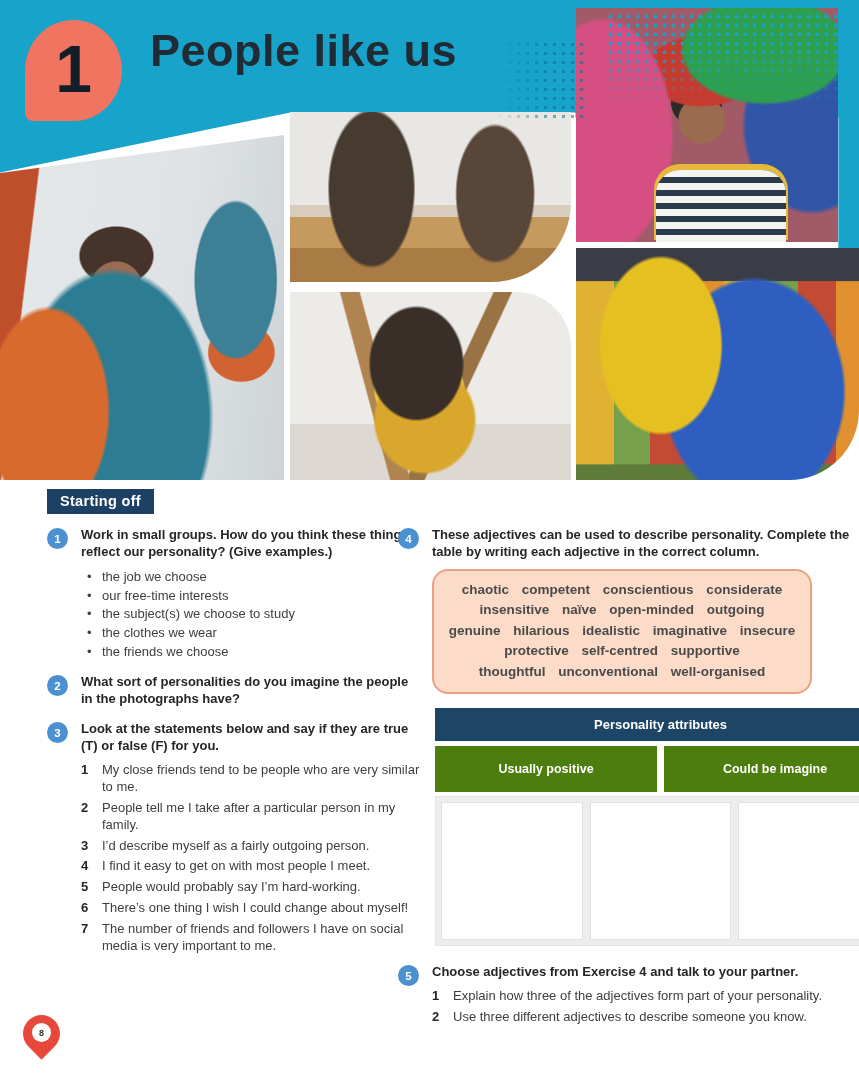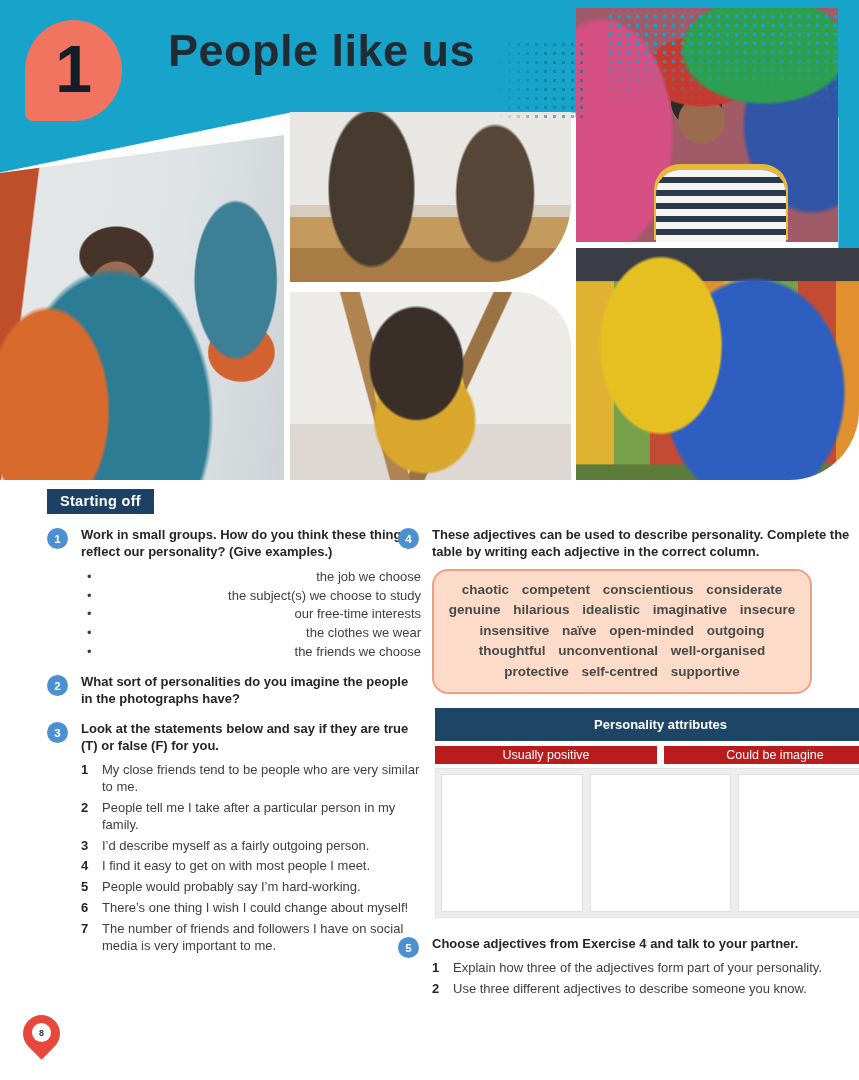--- a/index.html
+++ b/index.html
@@ -20,21 +20,21 @@
   .dots-photo { left:606px; top:12px; width:240px; height:92px;
     background-image:radial-gradient(circle, rgba(24,163,203,.95) 1.9px, transparent 2.2px);
     background-size:9px 9px;
     -webkit-mask-image:linear-gradient(180deg, #000 30%, transparent 100%);
     mask-image:linear-gradient(180deg, #000 30%, transparent 100%); }
 
   .unit-badge { position:absolute; left:25px; top:20px; width:97px; height:101px;
     background:#f0745f; border-radius:50% 50% 50% 8px;
     display:flex; align-items:center; justify-content:center; }
   .unit-badge .n { font-size:66px; font-weight:800; color:#131f28; line-height:1; padding-bottom:4px; }
-  .unit-title { position:absolute; left:168px; top:26px; font-size:45px; font-weight:800;
+  .unit-title { position:absolute; left:150px; top:26px; font-size:45px; font-weight:800;
     color:#212b33; letter-spacing:.5px; line-height:1.1; }
 
   .photo { position:absolute; }
   .photo-paramedic { left:0; top:135px; width:284px; height:345px;
     clip-path:polygon(0 11%, 100% 0, 100% 100%, 0 100%);
     background:
       radial-gradient(ellipse 42px 80px at 83% 42%, #3d7f95 96%, transparent 100%),
       radial-gradient(ellipse 34px 30px at 85% 63%, #d2622f 96%, transparent 100%),
       radial-gradient(ellipse 62px 105px at 17% 80%, #d86a2e 95%, transparent 100%),
       radial-gradient(ellipse 100px 150px at 40% 82%, #2c7d93 95%, transparent 100%),
@@ -83,39 +83,39 @@
     font-size:14.5px; font-weight:700; letter-spacing:.3px; padding:4px 13px 5px;text-align:center; }
   .col { position:absolute; }
   .col-left { left:47px; top:527px; width:374px; }
   .col-right { left:398px; top:527px; width:452px; }
 
   .ex { display:grid; grid-template-columns:34px 1fr; margin-bottom:13px; }
   .ex-num { width:21px; height:21px; border-radius:50%; background:#4b90d0; color:#ffffff;
     font-size:11.5px; font-weight:700; display:flex; align-items:center; justify-content:center; margin-top:1px; }
   .ex-prompt { font-size:13px; font-weight:700; color:#262626; line-height:1.3; }
 
-  .bullets { list-style:none; margin-top:7px;text-align:right; }
+  .bullets { list-style:none; margin-top:7px; }
   .bullets li { position:relative; padding-left:21px; font-size:13px; color:#3e3e3e; line-height:1.44; }
   .bullets li::before { content:"•"; position:absolute; left:6px; color:#3e3e3e; }
 
   .subs { margin-top:7px; }
   .sub { display:grid; grid-template-columns:21px 1fr; margin-bottom:4px; }
   .sub-n { font-size:13px; font-weight:700; color:#262626; line-height:1.3; }
   .sub-t { font-size:13px; color:#3e3e3e; line-height:1.3; }
 
   .adj-box { margin:8px 0 14px 34px; width:380px; background:#fcdcc9; border:2px solid #eda183;
     border-radius:16px; padding:9px 10px 10px; }
   .adj-line { text-align:center; font-size:13.5px; color:#4a4a4a; line-height:1.52; word-spacing:9px;font-weight:bold; }
 
   .attr-table { margin-left:37px; width:451px; }
   .attr-title { background:#1d4566; color:#ffffff; font-size:13px; font-weight:700;
     text-align:center; padding:9px 0; margin-bottom:5px; }
   .attr-heads { display:flex; gap:7px; margin-bottom:4px; }
-  .attr-head { flex:1; background:#b91c1c; color:#ffffff; font-size:12.5px; font-weight:400;
-    text-align:center; padding:2px 0; }
+  .attr-head { flex:1; background:#4d7c0f; color:#ffffff; font-size:12.5px; font-weight:700;
+    text-align:center; padding:16px 0; }
   .attr-body { background:#ededed; border:1px solid #e3e3e3; padding:5px; display:flex; gap:7px; height:150px; }
   .attr-cell { flex:1; background:#ffffff; border:1px solid #e0e0e0; }
 
   .ex5 { margin-top:18px; }
 
   
   .page-pin { position:absolute; left:23px; top:1015px; width:37px; height:37px; }
   .pin-body { position:absolute; left:0; top:0; width:37px; height:37px; background:#e8473c;
     border-radius:50% 50% 50% 0; transform:rotate(-45deg); }
   .pin-circle { position:absolute; left:9px; top:8px; width:19px; height:19px; border-radius:50%;
@@ -151,22 +151,22 @@
   <div class="col col-left">
 
     <div class="ex">
       <div>
           <span class="ex-num">1</span>
         </div>
       <div>
         <p class="ex-prompt">Work in small groups. How do you think these things reflect our personality? (Give examples.)</p>
         <ul class="bullets">
           <li>the job we choose</li>
+          <li>our free-time interests</li>
           <li>the subject(s) we choose to study</li>
-          <li>our free-time interests</li>
           <li>the clothes we wear</li>
           <li>the friends we choose</li>
         </ul>
       </div>
     </div>
 
     <div class="ex">
       <div>
           <span class="ex-num">2</span>
         </div>
@@ -221,24 +221,24 @@
       <div>
           <span class="ex-num">4</span>
         </div>
       <div>
         <p class="ex-prompt">These adjectives can be used to describe personality. Complete the table by writing each adjective in the correct column.</p>
       </div>
     </div>
 
     <div class="adj-box">
       <div class="adj-line">chaotic competent conscientious considerate</div>
+      <div class="adj-line">insensitive naïve open-minded outgoing</div>
       <div class="adj-line">genuine hilarious idealistic imaginative insecure</div>
-      <div class="adj-line">insensitive naïve open-minded outgoing</div>
+      <div class="adj-line">protective self-centred supportive</div>
       <div class="adj-line">thoughtful unconventional well-organised</div>
-      <div class="adj-line">protective self-centred supportive</div>
     </div>
 
     <div class="attr-table">
       <div class="attr-title">Personality attributes</div>
       <div class="attr-heads">
         <div class="attr-head">Usually positive</div>
         <div class="attr-head">Could be imagine</div>
       </div>
       <div class="attr-body">
         <div class="attr-cell"></div>

